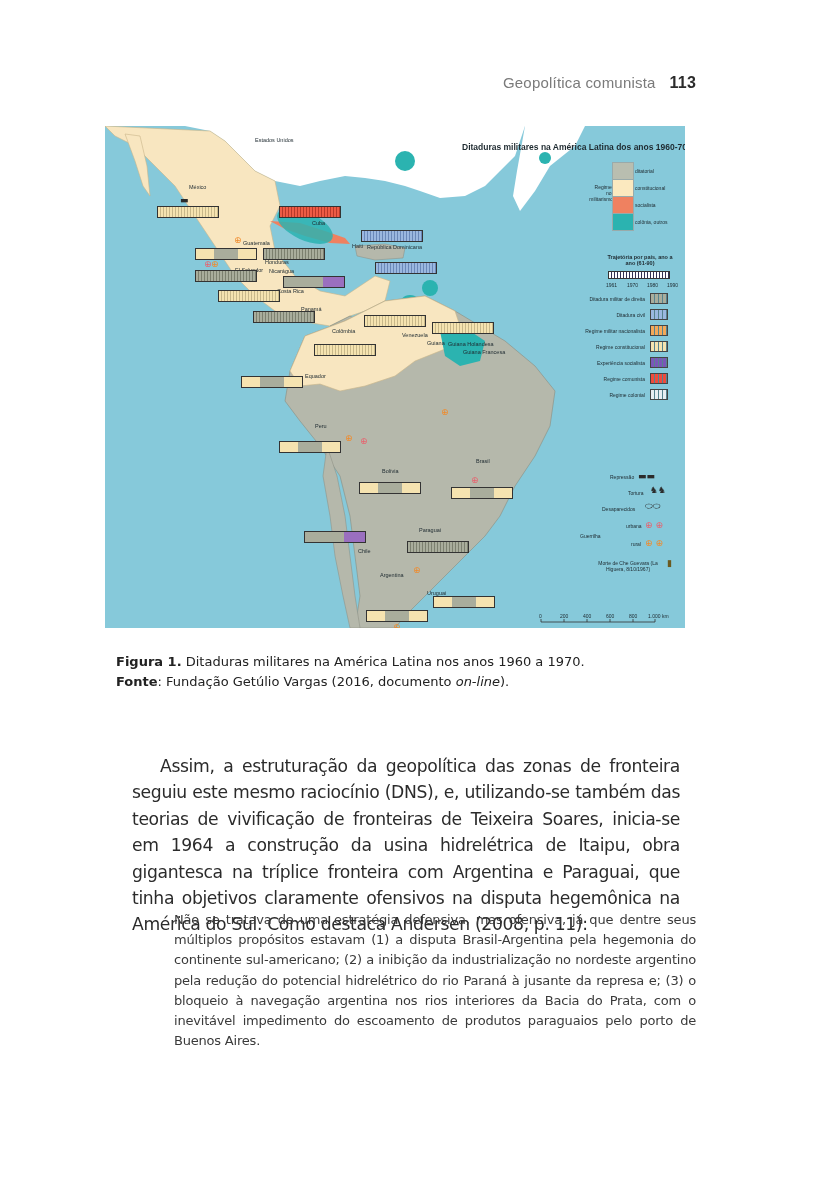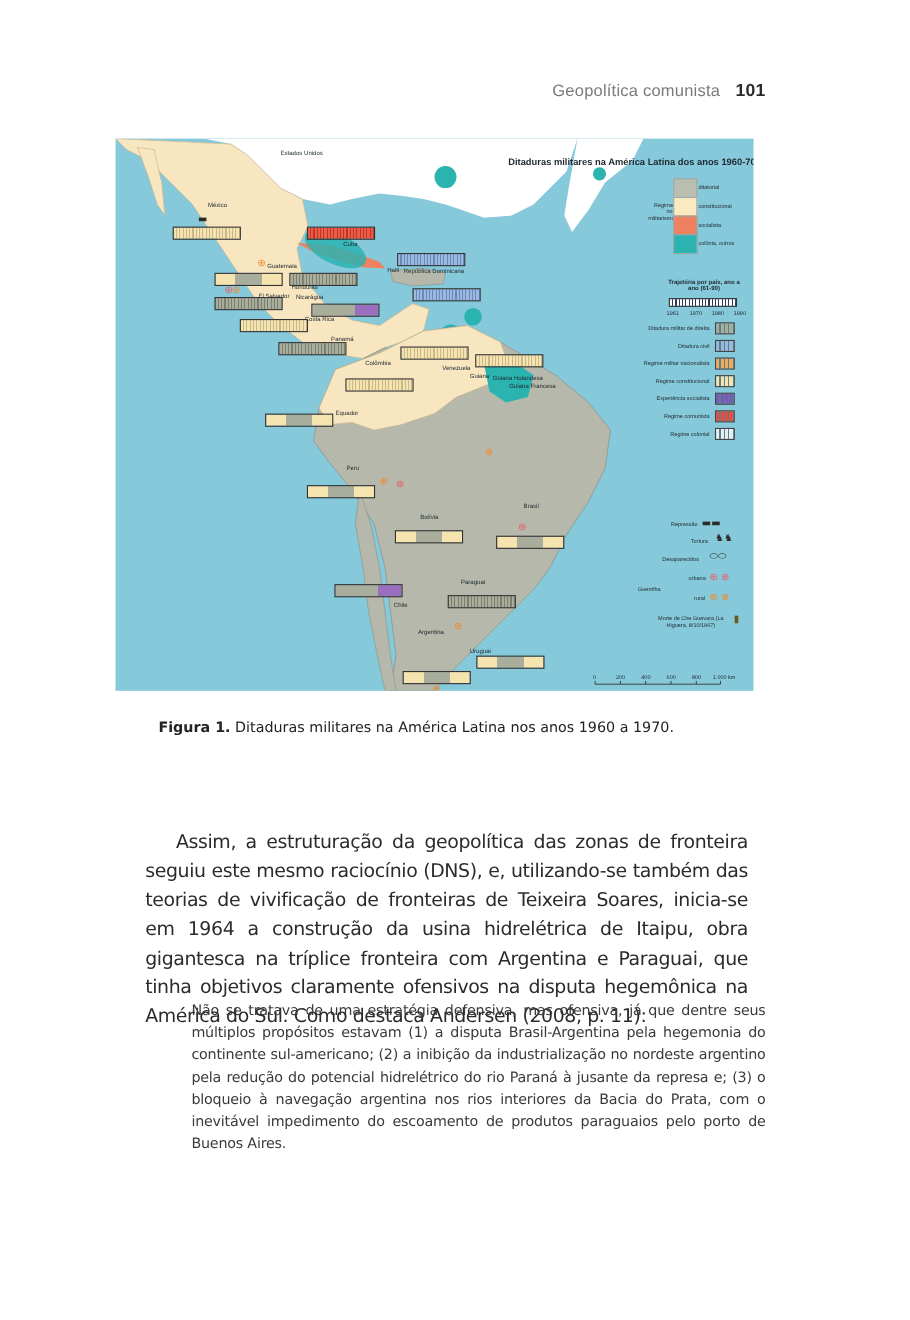--- a/index.html
+++ b/index.html
@@ -6,42 +6,42 @@
   body{width:827px;height:1200px;position:relative;overflow:hidden;font-family:"DejaVu Sans",sans-serif;color:#2b2b2b;}
   .running-head{position:absolute;top:74px;right:131px;font-size:15px;color:#7a7a7a;font-family:"Liberation Sans",sans-serif;letter-spacing:0.2px;}
   .running-head .pg{color:#2b2b2b;font-weight:bold;margin-left:14px;font-size:16px;}
   .map{position:absolute;left:105px;top:126px;width:580px;height:502px;background:#86c9da;overflow:hidden;}
   .map svg{position:absolute;left:0;top:0;}
   .maptxt{position:absolute;font-family:"Liberation Sans",sans-serif;color:#1e2a30;white-space:nowrap;}
   .map-title{left:357px;top:16px;font-size:8.5px;font-weight:bold;}
   .lbl{font-size:5.5px;}
   .leg-row{position:absolute;font-size:5px;font-family:"Liberation Sans",sans-serif;color:#1e2a30;white-space:nowrap;}
   .sw{position:absolute;width:20px;height:16px;border:1px solid #9aa;}
-  .caption{position:absolute;left:116px;top:652px;font-size:13px;line-height:20px;font-family:"DejaVu Sans",sans-serif;color:#222;margin-left:28px;}
+  .caption{position:absolute;left:116px;top:652px;font-size:13px;line-height:20px;font-family:"DejaVu Sans",sans-serif;color:#222;}
   .caption b{font-weight:bold;}
   .caption .l2{font-size:13px;}
   .body-text{position:absolute;left:116px;top:737px;width:580px;font-size:17.2px;line-height:26.4px;text-align:justify;font-family:"DejaVu Sans",sans-serif;color:#2b2b2b;letter-spacing:-0.35px;}
   .body-text p{margin:16px;text-indent:28px;}
   .quote{position:absolute;left:174px;top:910px;width:522px;font-size:13px;line-height:20.2px;text-align:justify;font-family:"DejaVu Sans",sans-serif;color:#3a3a3a;letter-spacing:-0.2px;}
   .quote p{margin:0;}
   .bar{position:absolute;height:10px;border:1px solid #333;background:repeating-linear-gradient(90deg,#f5e3b0 0,#f5e3b0 2px,#c8b88a 2px,#c8b88a 3px);}
   .bar.gray{background:repeating-linear-gradient(90deg,#a9ad9c 0,#a9ad9c 2px,#7c806f 2px,#7c806f 3px);}
   .bar.red{background:repeating-linear-gradient(90deg,#ee5b45 0,#ee5b45 2px,#b8392a 2px,#b8392a 3px);}
   .bar.blue{background:repeating-linear-gradient(90deg,#9bb8e0 0,#9bb8e0 2px,#6a88b8 2px,#6a88b8 3px);}
   .bar.mix{background:linear-gradient(90deg,#f5e3b0 0,#f5e3b0 30%,#a9ad9c 30%,#a9ad9c 70%,#f5e3b0 70%);}
   .bar.mix2{background:linear-gradient(90deg,#a9ad9c 0,#a9ad9c 65%,#9a6fbf 65%);}
   .ico{position:absolute;font-size:9px;line-height:9px;}
   .tgt-u{color:#e9606d;}
   .tgt-r{color:#f08a2a;}
 </style>
 </head>
 <body>
 
 <div class="running-head">
-  <span>Geopolítica comunista</span><span class="pg">101</span>
+  <span>Geopolítica comunista</span><span class="pg">113</span>
 </div>
 
 <div class="map">
   <svg width="580" height="502" viewBox="0 0 580 502">
 
     <path d="M0,0 L580,0 L580,0 L560,0 L420,0 L410,30 L395,45 L380,60 L360,70 L335,72 L315,65 L300,60 L280,55 L260,52 L240,50 L215,55 L195,60 L170,55 L150,45 L135,30 L120,15 L105,5 L80,0 Z" fill="#ffffff"></path>
     <path d="M420,0 L480,0 L470,20 L445,40 L430,65 L415,85 L408,70 L412,45 Z" fill="#ffffff"></path>
 
     <path d="M0,0 L105,5 L120,15 L135,30 L150,45 L170,55 L175,80 L165,100 L170,125 L190,150 L215,165 L240,170 L255,160 L270,150 L285,155 L280,175 L260,185 L245,190 L225,200 L195,195 L170,185 L150,170 L130,150 L110,120 L90,90 L70,60 L50,40 L30,20 L10,10 Z" fill="#f8e6c0" stroke="#c9b58a" stroke-width="0.6"></path>
     <path d="M20,8 L35,10 L42,40 L45,70 L38,60 L30,35 Z" fill="#f8e6c0" stroke="#c9b58a" stroke-width="0.6"></path>
@@ -188,20 +188,21 @@
   <div class="leg-row" style="left:434px;top:487px;">0</div>
   <div class="leg-row" style="left:455px;top:487px;">200</div>
   <div class="leg-row" style="left:478px;top:487px;">400</div>
   <div class="leg-row" style="left:501px;top:487px;">600</div>
   <div class="leg-row" style="left:524px;top:487px;">800</div>
   <div class="leg-row" style="left:543px;top:487px;">1.000 km</div>
 </div>
 
 <div class="caption">
   <div><b>Figura 1.</b><span> Ditaduras militares na América Latina nos anos 1960 a 1970.</span></div>
+  <div class="l2"><b>Fonte</b><span>: Fundação Getúlio Vargas (2016, documento </span><i>on-line</i><span>).</span></div>
 </div>
 
 <div class="body-text">
   <p>Assim, a estruturação da geopolítica das zonas de fronteira seguiu este mesmo raciocínio (DNS), e, utilizando-se também das teorias de vivificação de fronteiras de Teixeira Soares, inicia-se em 1964 a construção da usina hidrelétrica de Itaipu, obra gigantesca na tríplice fronteira com Argentina e Paraguai, que tinha objetivos claramente ofensivos na disputa hegemônica na América do Sul. Como destaca Andersen (2008, p. 11):</p>
 </div>
 
 <div class="quote">
   <p>Não se tratava de uma estratégia defensiva, mas ofensiva, já que dentre seus múltiplos propósitos estavam (1) a disputa Brasil-Argentina pela hegemonia do continente sul-americano; (2) a inibição da industrialização no nordeste argentino pela redução do potencial hidrelétrico do rio Paraná à jusante da represa e; (3) o bloqueio à navegação argentina nos rios interiores da Bacia do Prata, com o inevitável impedimento do escoamento de produtos paraguaios pelo porto de Buenos Aires.</p>
 </div>
 

